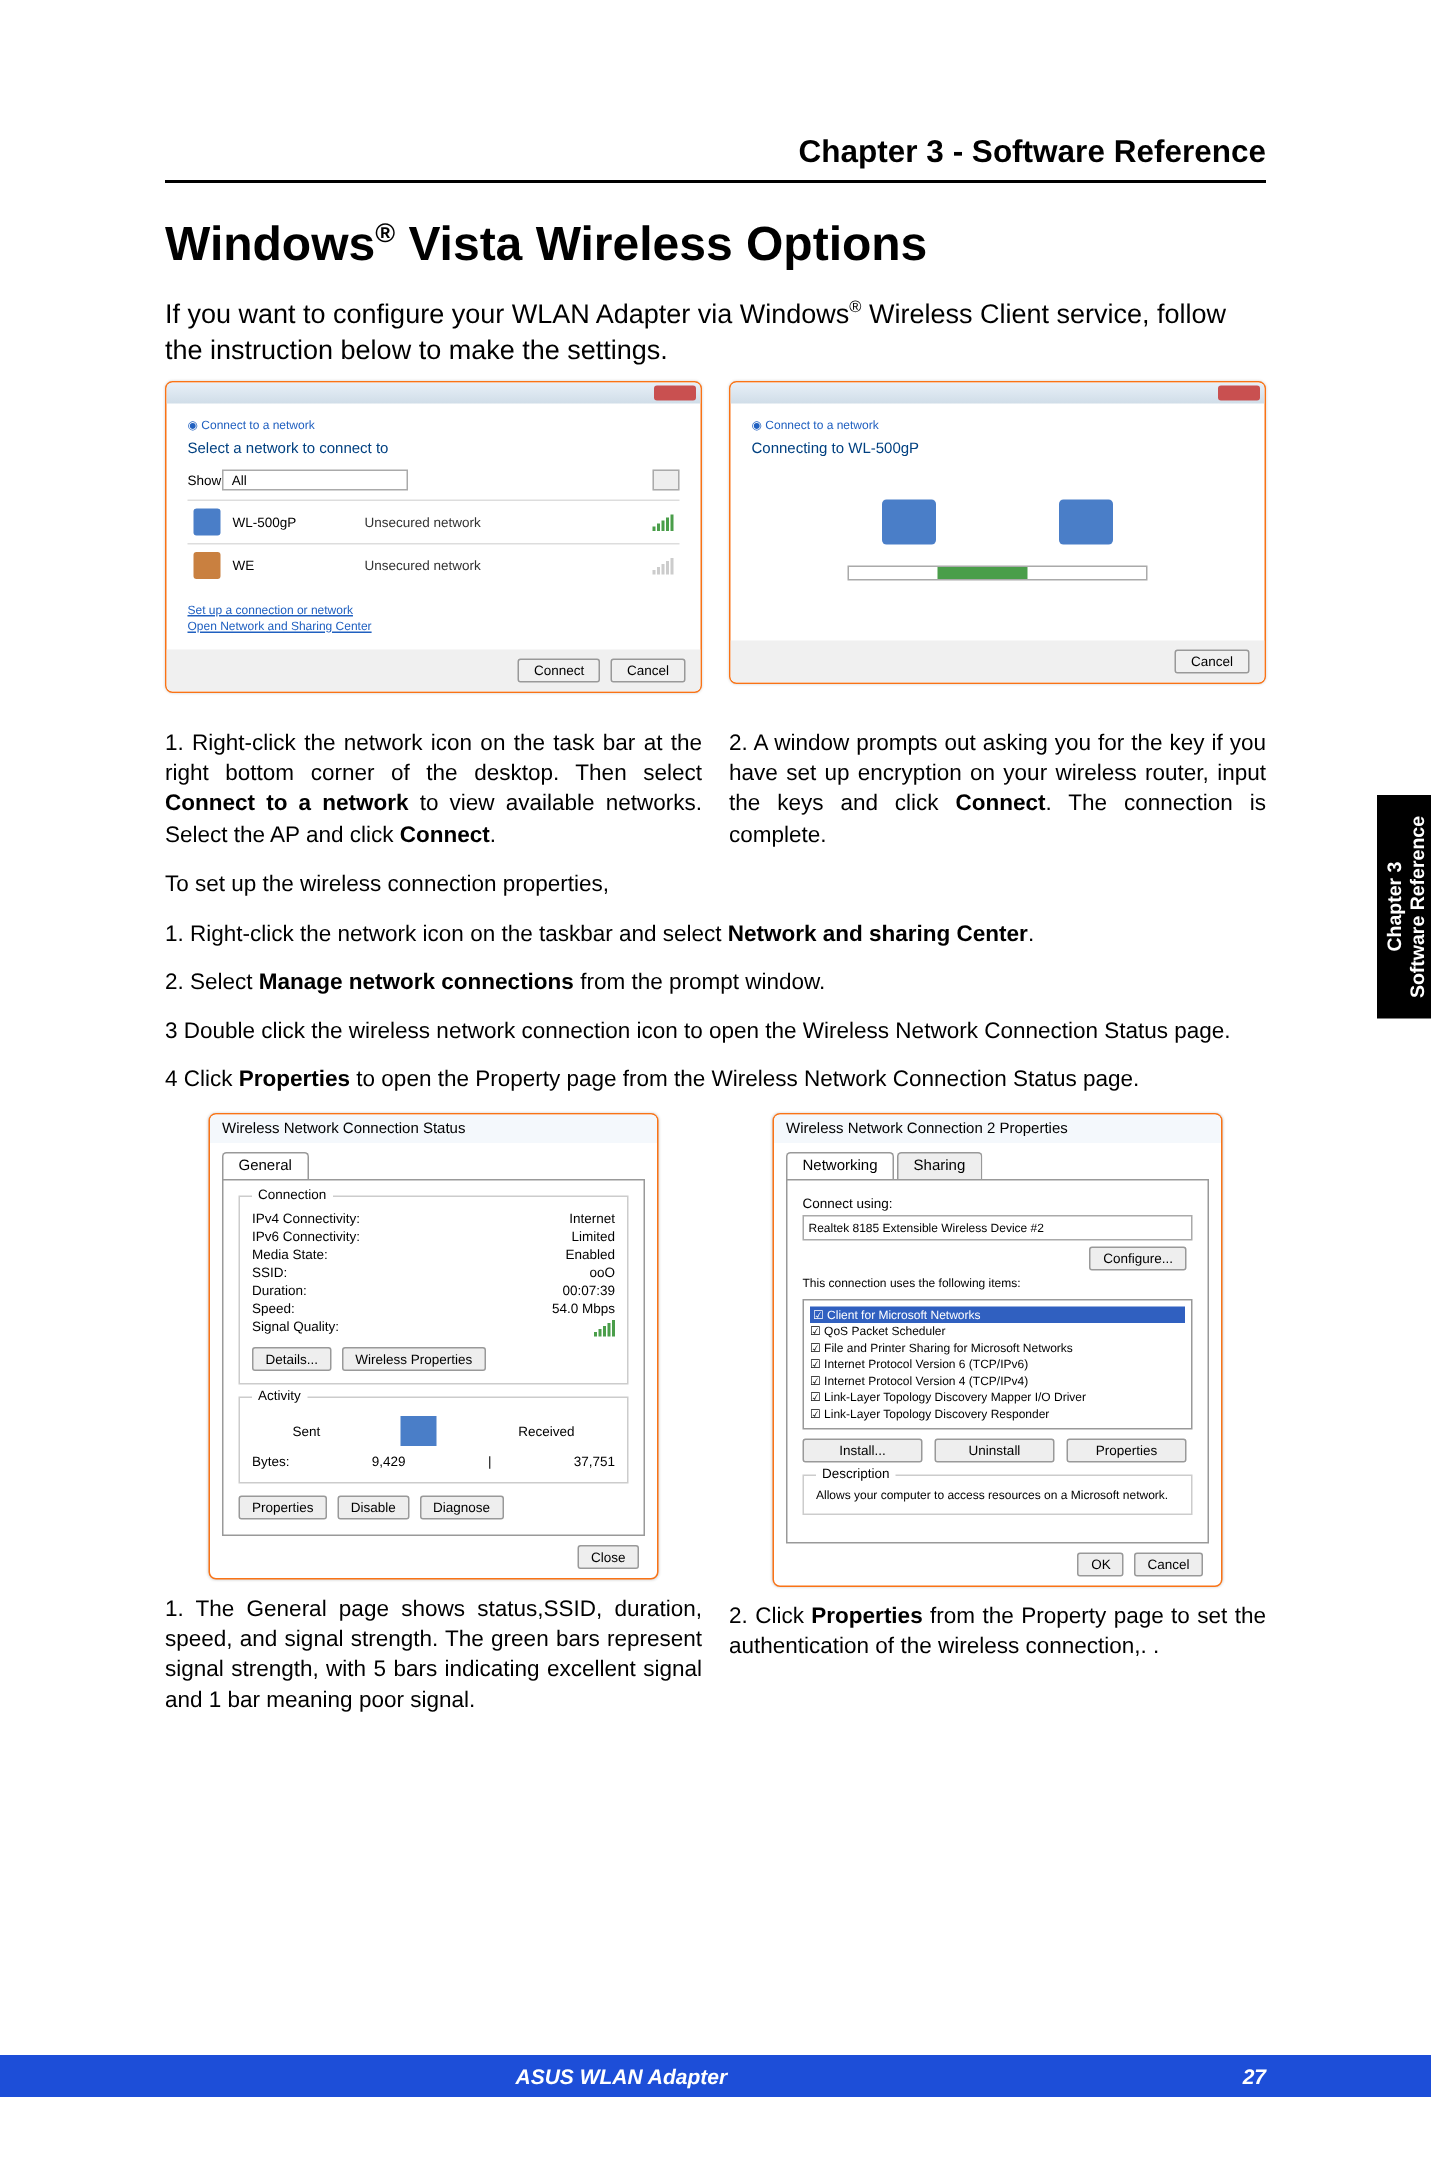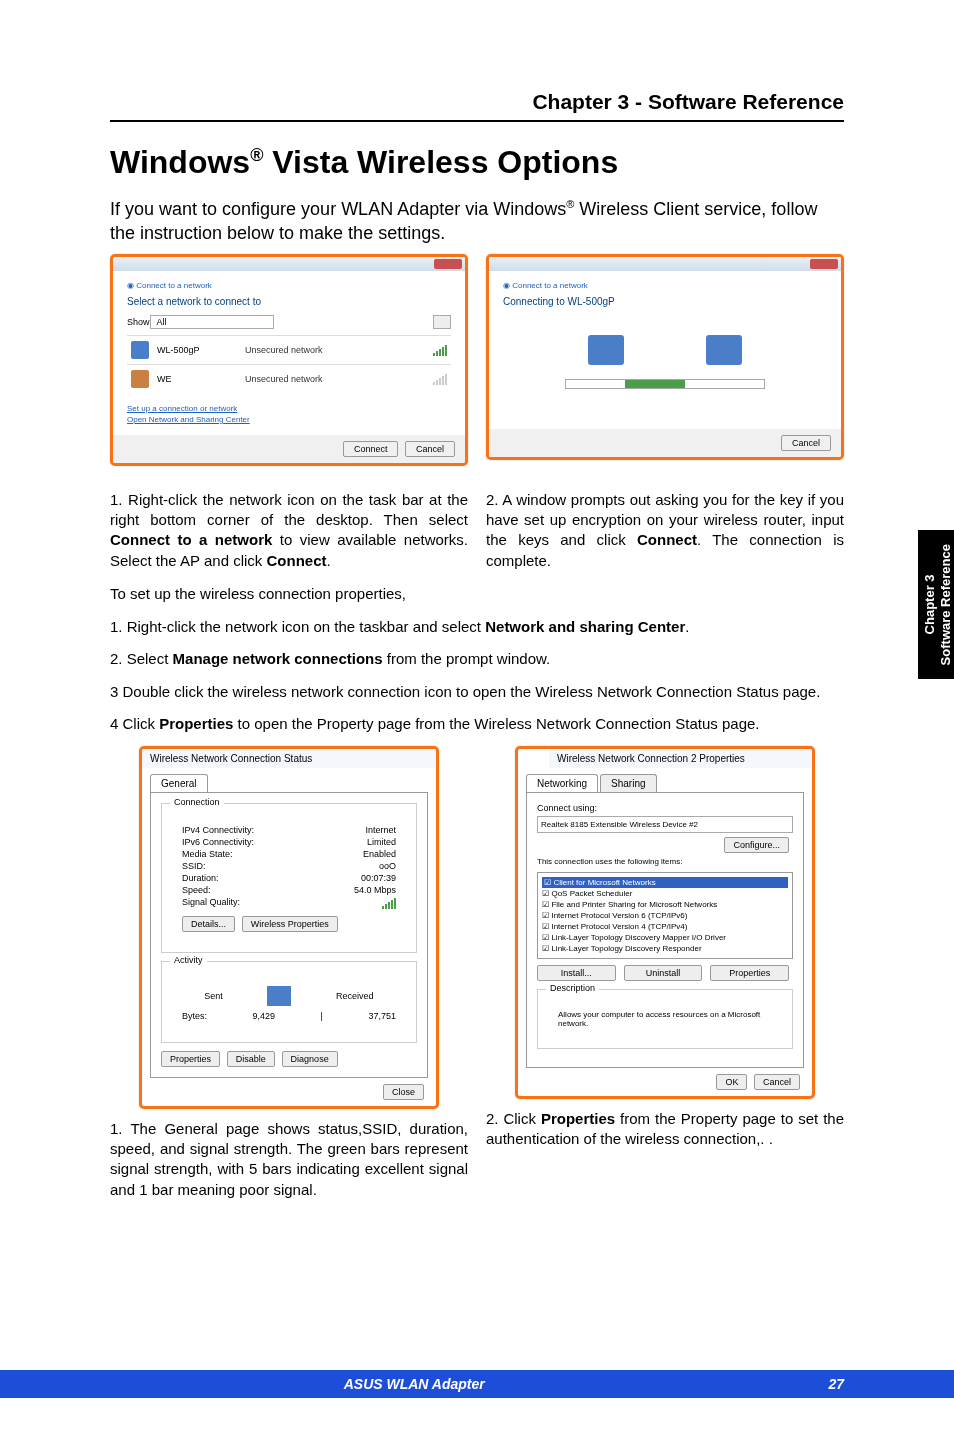--- a/index.html
+++ b/index.html
@@ -5,21 +5,21 @@
     * { margin: 0; padding: 0; box-sizing: border-box; }
     body { font-family: Arial, Helvetica, sans-serif; background: #fff; width: 954px; margin: 0 auto; position: relative; }
     .page { padding: 90px 110px 60px 110px; min-height: 1438px; position: relative; }
     .chapter-header { text-align: right; font-size: 21px; font-weight: bold; border-bottom: 2px solid #000; padding-bottom: 6px; margin-bottom: 22px; }
     h1 { font-size: 32px; font-weight: bold; margin-bottom: 16px; }
     h1 sup { font-size: 18px; }
     .intro { font-size: 18px; line-height: 1.35; margin-bottom: 8px; }
     .intro sup { font-size: 11px; }
     .two-col { display: flex; gap: 18px; margin-bottom: 14px; }
     .col { flex: 1; }
-    .dialog { border: 3px solid #f97316; border-radius: 5px; background: #fff; font-size: 9px; overflow: hidden; box-shadow: 0 0 2px rgba(0,0,0,0.2); }
+    .dialog { border: 1px solid #f97316; border-radius: 5px; background: #fff; font-size: 9px; overflow: hidden; box-shadow: 0 0 2px rgba(0,0,0,0.2); }
     .dialog-titlebar { background: linear-gradient(#e8f0f8,#d0dde8); height: 14px; position: relative; }
     .dialog-titlebar::after { content:''; position:absolute; right:3px; top:2px; width:28px; height:10px; background:#c95050; border-radius:2px; }
     .dialog-body { padding: 10px 14px; }
     .dialog-text { color:#004080; font-size:10px; margin-bottom:8px; }
     .dropdown { display:flex; align-items:center; gap:0; font-size:9px; margin-bottom:6px; }
     .dropdown-box { border:1px solid #aaa; padding:1px 6px; width:124px; background:#fff; }
     .refresh-btn { width:18px; height:14px; border:1px solid #aaa; background:#eee; margin-left:auto; }
     .net-row { display:flex; align-items:center; padding:5px 4px; border-top:1px solid #ddd; gap:8px; }
     .net-icon { width:18px; height:18px; background:#4a7ec8; border-radius:2px; flex-shrink:0; position:relative; }
     .net-name { width:80px; font-size:9px; }
@@ -40,21 +40,21 @@
     .caption { font-size: 15px; line-height: 1.35; margin-top: 10px; text-align: justify; }
     .setup-intro { font-size: 15px; margin: 14px 0 14px 0; }
     .num-list { font-size: 15px; line-height: 1.5; margin: 0 0 6px 0; }
     .num-list .item { margin-bottom: 10px; }
     .side-tab { position: absolute; right: 0; top: 530px; background: #000; color:#fff; width: 36px; padding: 14px 4px; }
     .side-tab-inner { writing-mode: vertical-rl; transform: rotate(180deg); font-size: 13px; font-weight:bold; line-height:1.2; text-align:center; }
     .status-dialog { width: 300px; margin: 0 auto; }
     .tab-header { display:flex; font-size:10px; }
     .tab { border:1px solid #999; border-bottom:none; padding:3px 10px; background:#fff; border-radius:3px 3px 0 0; margin-right:2px; }
     .status-body { border:1px solid #999; padding:10px; font-size:10px; background:#fff; }
-    .fieldset { border:1px solid #ccc; padding:20px; margin-bottom:8px; position:relative; }
+    .fieldset { border:1px solid #ccc; padding:8px; margin-bottom:8px; position:relative; }
     .fieldset-label { position:absolute; top:-7px; left:8px; background:#fff; padding:0 4px; font-size:9px; }
     .kv { display:flex; justify-content:space-between; padding:1px 0; font-size:9px; }
     .small-btn { border:1px solid #999; background:#eee; padding:2px 8px; font-size:9px; border-radius:2px; display:inline-block; margin-right:4px; }
     .activity-row { display:flex; justify-content:space-around; align-items:center; font-size:9px; padding:4px 0; }
     .conn-list { border:1px solid #999; padding:4px; font-size:8px; background:#fff; margin:6px 0; }
     .conn-list div { padding:1px 0; }
     .conn-list .sel { background:#3060c0; color:#fff; padding:1px 2px; }
     .checkbox::before { content:'☑ '; }
     .footer-bar { position:absolute; bottom:40px; left:0; right:0; background:#1d4ed8; color:#fff; display:flex; justify-content:space-between; align-items:center; padding:6px 110px 6px 0; font-size:14px; }
     .footer-title { flex:1; text-align:center; font-weight:bold; font-style:italic; }
@@ -235,21 +235,21 @@
           <div style="text-align:right;margin-top:6px;"><span class="small-btn">Close</span></div>
         </div>
       </div>
       <p class="caption">
         <span>1. </span><span>The General page shows status,SSID, duration, speed, and signal strength. The green bars represent signal strength, with 5 bars indicating excellent signal and 1 bar meaning poor signal.</span>
       </p>
     </div>
 
     <div class="col">
       <div class="status-dialog dialog">
-        <div style="padding:4px 8px;font-size:10px;background:#f4f8fc;margin-left:31px;">Wireless Network Connection 2 Properties</div>
+        <div style="padding:4px 8px;font-size:10px;background:#f4f8fc;">Wireless Network Connection 2 Properties</div>
         <div style="padding:6px 8px;">
           <div class="tab-header">
             <div class="tab">Networking</div>
             <div class="tab" style="background:#eee;">Sharing</div>
           </div>
           <div class="status-body">
             <div style="font-size:9px;margin-bottom:3px;">Connect using:</div>
             <div style="border:1px solid #aaa;padding:3px;font-size:8px;margin-bottom:4px;">Realtek 8185 Extensible Wireless Device #2</div>
             <div style="text-align:right;"><span class="small-btn">Configure...</span></div>
             <div style="font-size:8px;margin-top:4px;">This connection uses the following items:</div>

